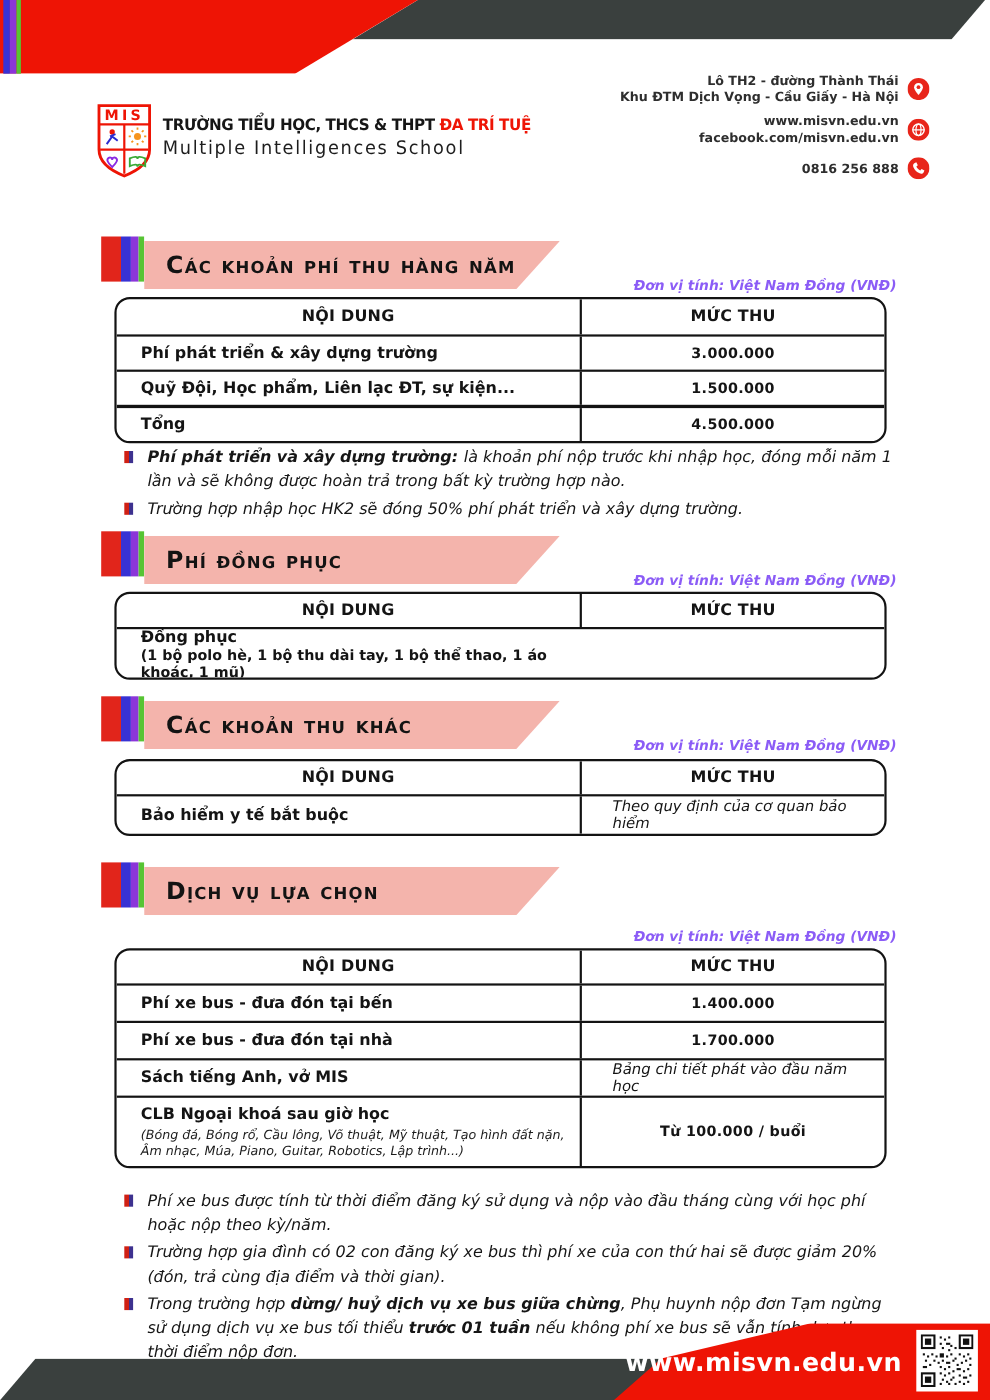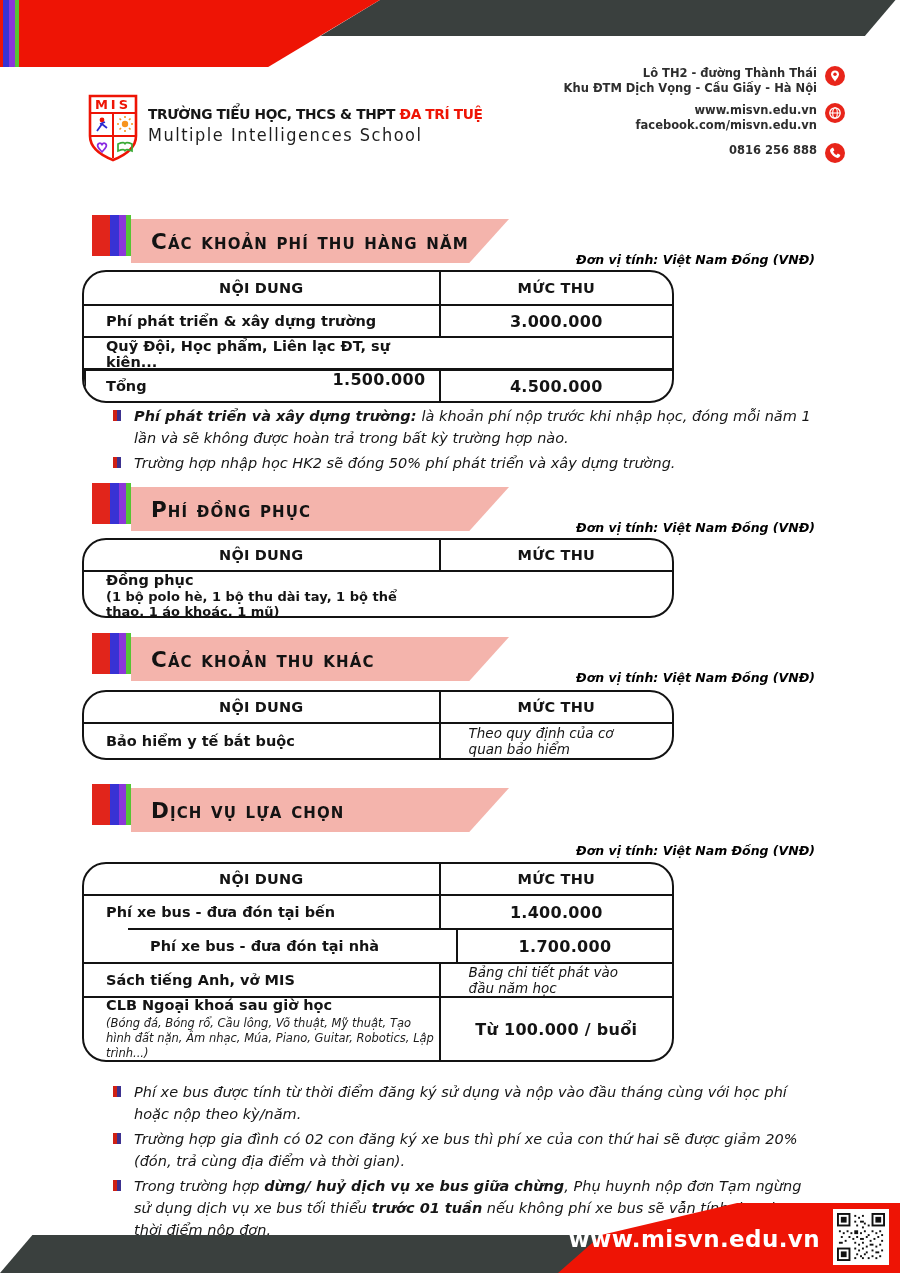--- a/index.html
+++ b/index.html
@@ -19,52 +19,52 @@
   
   .logo{position:absolute;left:87px;top:93px;}
   .schoolname{position:absolute;left:148px;top:106px;}
   .sn1{font-weight:bold;font-size:14.5px;letter-spacing:-0.4px;white-space:nowrap;color:#161616;
        transform:scaleX(0.95);transform-origin:left;}
   .sn1 .accent{color:#ee1405;}
   .sn2{margin-top:3px;font-size:17px;letter-spacing:1.6px;color:#1d1d1d;white-space:nowrap;
        transform:scaleX(0.95);transform-origin:left;}
 
   
-  .crow{position:absolute;display:flex;align-items:flex-start;gap:8px;right:55px;}
+  .crow{position:absolute;display:flex;align-items:center;gap:8px;right:55px;}
   .ctext{text-align:right;font-weight:bold;font-size:11.5px;line-height:15px;color:#2e2e2e;white-space:nowrap;}
   .cicon{flex:0 0 20px;width:20px;height:20px;}
 
   
   .sec{position:absolute;left:92px;height:33px;}
   .stripes{position:absolute;left:0;top:-4px;height:41px;display:flex;}
   .st{display:block;height:100%;}
   .st-r{width:18px;background:#e1251b;}
   .st-b{width:9px;background:#3832d4;}
   .st-p{width:7px;background:#8b36d9;}
   .st-g{width:5px;background:#57c434;}
   .pinkbar{position:absolute;left:39px;top:0;width:378px;height:44px;background:#f4b4ac;
            clip-path:polygon(0 0,100% 0,89.5% 100%,0 100%);display:flex;align-items:center;}
   .sectitle{margin-left:20px;font-variant:small-caps;font-weight:bold;font-size:21.5px;
             letter-spacing:1.1px;color:#131313;white-space:nowrap;}
 
-  .unit{position:absolute;right:85px;font-style:italic;font-weight:bold;font-size:12.5px;color:#000000;}
-
-  
-  .tbl{position:absolute;left:82px;width:592px;border:2.5px solid #131313;border-radius:24px;
+  .unit{position:absolute;right:85px;font-style:italic;font-weight:bold;font-size:12.5px;color:#8b5cf6;}
+
+  
+  .tbl{position:absolute;left:104px;width:702px;border:2.5px solid #131313;border-radius:14px;
        overflow:hidden;background:#fff;box-sizing:border-box;}
   .trow{display:flex;border-top:2px solid #131313;}
   .trow:first-child{border-top:none;}
   .c1{width:60.3%;display:flex;flex-direction:column;justify-content:center;
       padding-left:22px;box-sizing:border-box;}
   .c2{flex:1;display:flex;flex-direction:column;align-items:center;justify-content:center;
       border-left:2px solid #131313;text-align:left;padding:0 28px;box-sizing:border-box;}
   .thead .c1{align-items:center;padding-left:0;}
   .hc{font-weight:bold;font-size:14.5px;letter-spacing:0.2px;}
   .name{font-weight:bold;font-size:14.5px;}
-  .num{font-weight:bold;font-size:16px;letter-spacing:0.3px;}
+  .num{font-weight:bold;font-size:13px;letter-spacing:0.3px;}
   .ival{font-style:italic;font-size:13.5px;}
   .subb{font-weight:bold;font-size:13px;margin-top:1px;}
   .subi{font-style:italic;font-size:11.5px;line-height:15px;margin-top:3px;color:#1b1b1b;}
 
   
   .notes{position:absolute;left:113px;width:704px;}
   .note{display:flex;margin-bottom:3px;}
   .bullet{flex:0 0 8px;width:8px;height:11px;margin-top:5px;margin-right:13px;
           background:linear-gradient(90deg,#cf2014 50%,#3d318f 50%);}
   .ntext{font-style:italic;font-size:14.5px;line-height:22px;color:#161616;}
@@ -174,21 +174,21 @@
 
   <div class="tbl" style="top:270px;">
     <div class="trow thead" style="height:32px;">
       <div class="c1 hc">NỘI DUNG</div>
       <div class="c2 hc">MỨC THU</div>
     </div>
     <div class="trow" style="height:30px;">
       <div class="c1 name">Phí phát triển &amp; xây dựng trường</div>
       <div class="c2 num">3.000.000</div>
     </div>
-    <div class="trow" style="height:30px;flex-direction:column;">
+    <div class="trow" style="height:30px;">
       <div class="c1 name">Quỹ Đội, Học phẩm, Liên lạc ĐT, sự kiện...</div>
       <div class="c2 num">1.500.000</div>
     </div>
     <div class="trow" style="height:30px;border-top-width:3px;">
       <div class="c1 name">Tổng</div>
       <div class="c2 num">4.500.000</div>
     </div>
   </div>
 
   <div class="notes" style="top:405px;">
@@ -268,21 +268,21 @@
 
   <div class="tbl" style="top:862px;">
     <div class="trow thead" style="height:30px;">
       <div class="c1 hc">NỘI DUNG</div>
       <div class="c2 hc">MỨC THU</div>
     </div>
     <div class="trow" style="height:32px;">
       <div class="c1 name">Phí xe bus - đưa đón tại bến</div>
       <div class="c2 num">1.400.000</div>
     </div>
-    <div class="trow" style="height:32px;margin-left:44px;">
+    <div class="trow" style="height:32px;">
       <div class="c1 name">Phí xe bus - đưa đón tại nhà</div>
       <div class="c2 num">1.700.000</div>
     </div>
     <div class="trow" style="height:32px;">
       <div class="c1 name">Sách tiếng Anh, vở MIS</div>
       <div class="c2 ival">Bảng chi tiết phát vào đầu năm học</div>
     </div>
     <div class="trow" style="height:62px;">
       <div class="c1">
         <div class="name">CLB Ngoại khoá sau giờ học</div>

